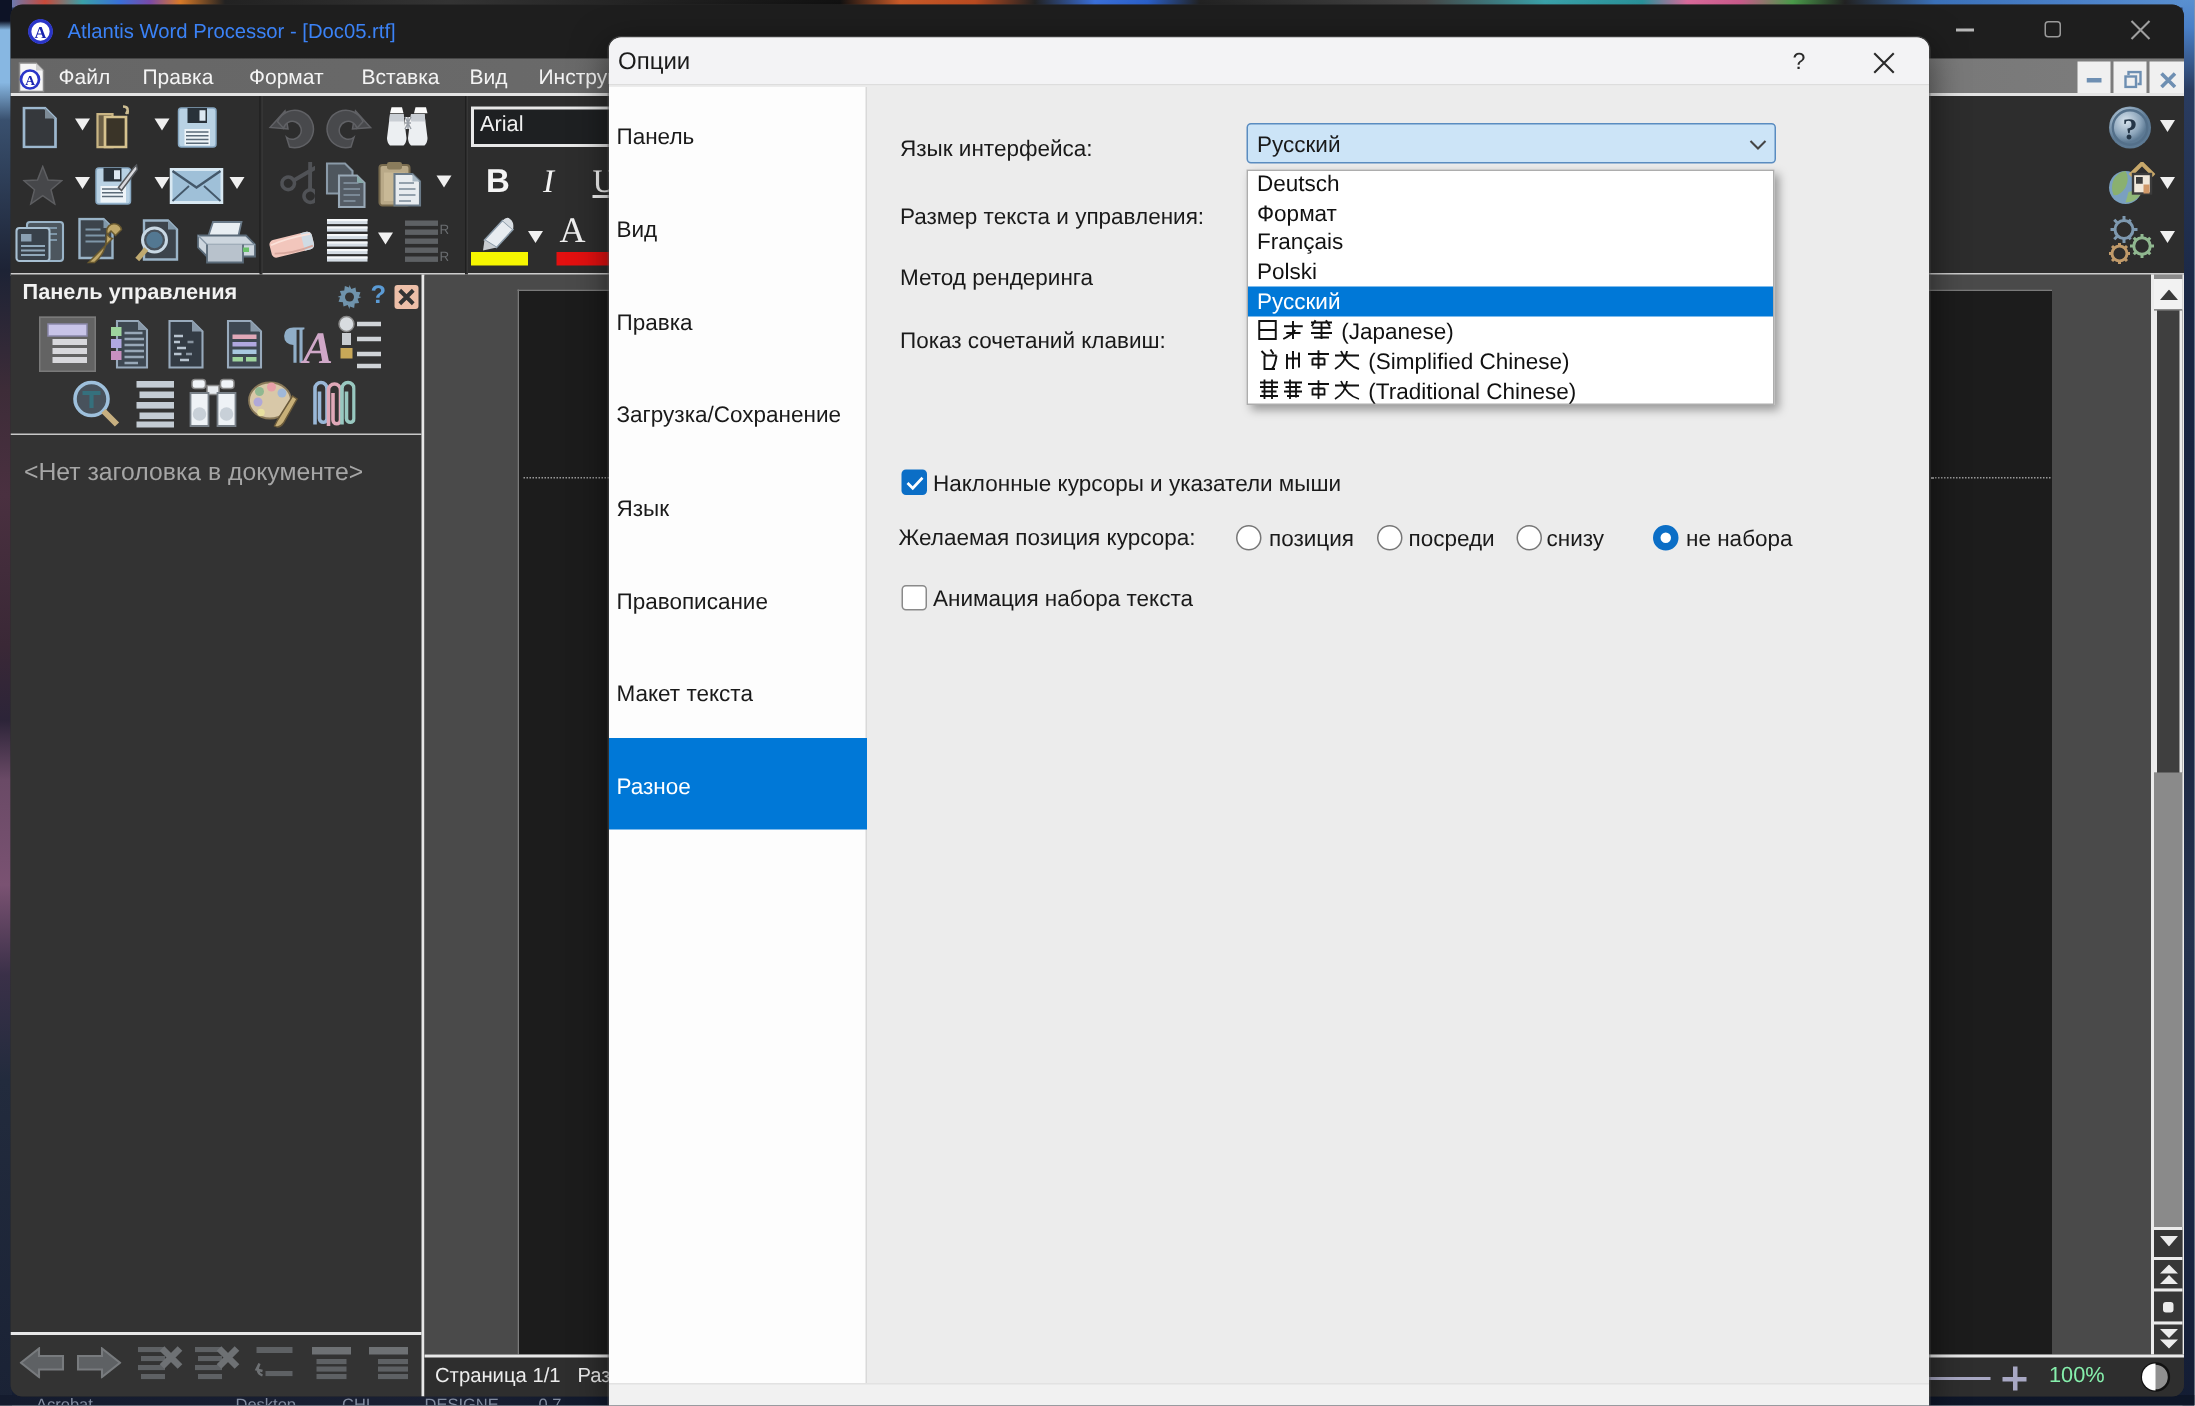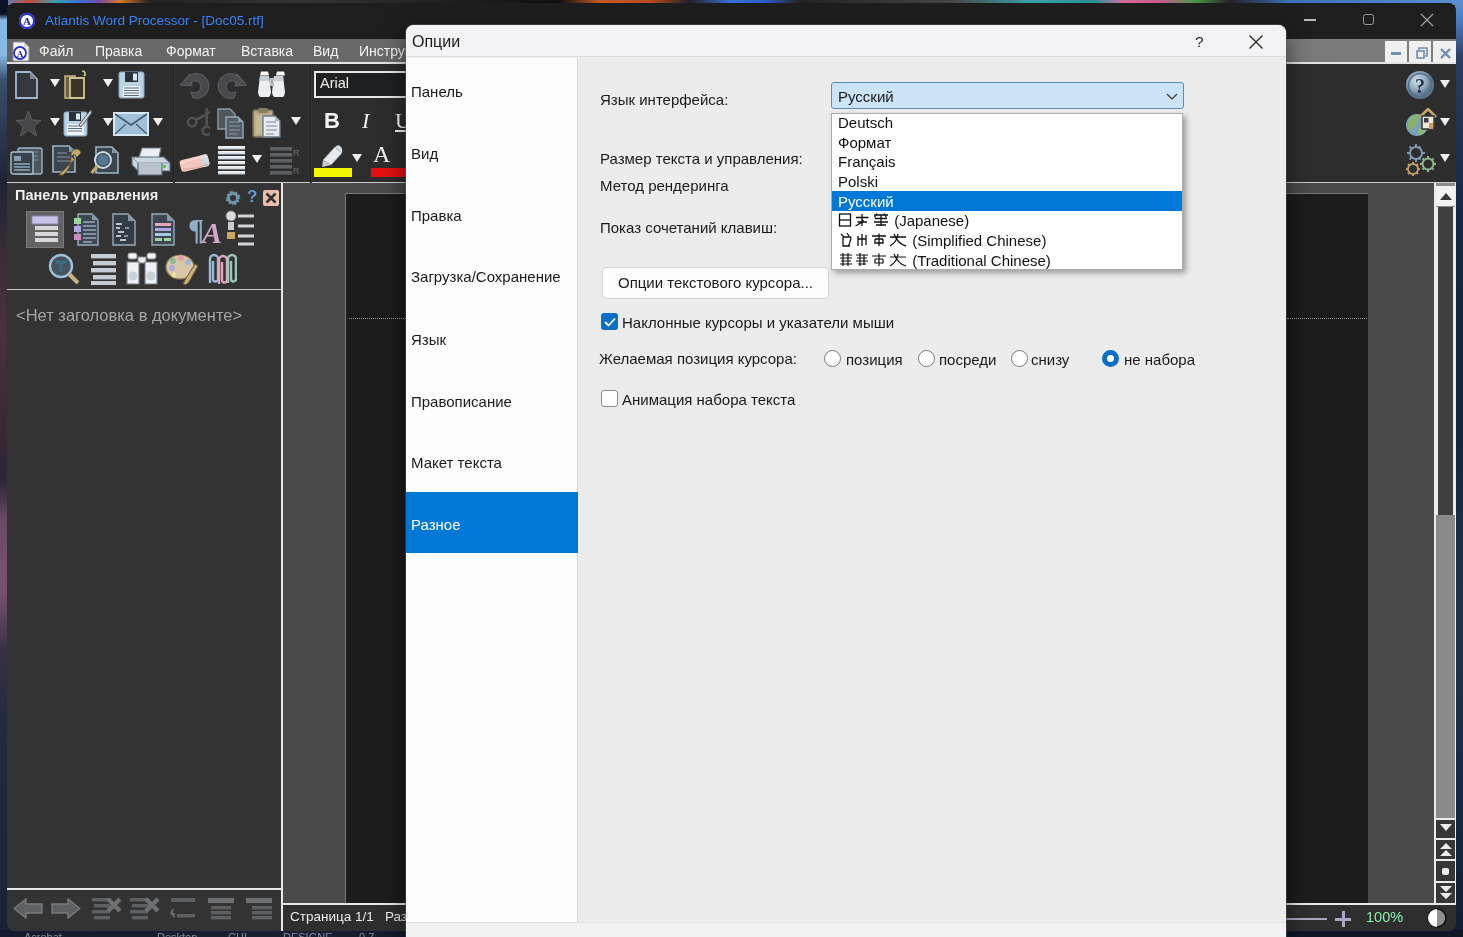--- a/index.html
+++ b/index.html
@@ -531,21 +531,21 @@
   <div class="sitem" style="top:182px">Правка</div>
   <div class="sitem" style="top:243px">Загрузка/Сохранение</div>
   <div class="sitem" style="top:306px">Язык</div>
   <div class="sitem" style="top:368px">Правописание</div>
   <div class="sitem" style="top:429px">Макет текста</div>
   <div class="abs" style="left:0;top:467px;width:172px;height:61px;background:#0078d7"></div>
   <div class="sitem" style="top:491px;color:#ffffff">Разное</div>
   <div id="dlgfoot" class="abs"></div>
 
   <div class="lbl" style="left:194px;top:66px">Язык интерфейса:</div>
-  <div class="lbl" style="left:194px;top:125px">Размер текста и управления:</div>
+  <div class="lbl" style="left:194px;top:111px">Размер текста и управления:</div>
   <div class="lbl" style="left:194px;top:152px">Метод рендеринга</div>
   <div class="lbl" style="left:194px;top:194px">Показ сочетаний клавиш:</div>
 
   <div id="combo" class="abs"></div>
   <div class="lbl" style="left:432px;top:63px">Русский</div>
   <svg class="abs" style="left:760px;top:68px" width="12" height="7" viewBox="0 0 12 7">
       <path d="M1 1 L6 6 L11 1" fill="none" stroke="#454545" stroke-width="1.4"></path>
     </svg>
 
   <div id="dropdown" class="abs"></div>
@@ -573,21 +573,20 @@
       </svg> (Simplified Chinese)</div>
   <div class="ditem" style="top:227px"><svg width="70" height="16" viewBox="0 0 70 16" style="vertical-align:-2px">
         <g fill="none" stroke="#111" stroke-width="1.2">
           <path d="M2 3 h12 M2 6 h12 M3 9 h10 M2 12 h12 M5 1 v13 M10 1 v13"></path>
           <path d="M18 3 h12 M19 6 h10 M18 9 h12 M20 12 h8 M22 1 v13 M26 3 v10"></path>
           <path d="M34 4 h14 M41 1.5 v12.5 M37 7 h8 M37 7 v4 h8 v-4"></path>
           <path d="M52 5 h16 M60 2 q-1 8 -8 12 M56 2 q4 10 12 12"></path>
         </g>
       </svg> (Traditional Chinese)</div>
 
-  <div id="curbtn" class="abs">Опции текстового курсора...</div>
 
   <div class="cb abs" style="left:195px;top:288px;background:#0b6ec6"></div>
   <svg class="abs" style="left:198px;top:292px" width="12" height="10" viewBox="0 0 12 10">
       <path d="M1 5 L4.5 8.5 L11 1.5" fill="none" stroke="#fff" stroke-width="1.8"></path>
     </svg>
   <div class="lbl" style="left:216px;top:289px">Наклонные курсоры и указатели мыши</div>
 
   <div class="lbl" style="left:193px;top:325px">Желаемая позиция курсора:</div>
   <div class="rad abs" style="left:418px;top:325px;border:1.5px solid #777;background:#fff"></div>
   <div class="lbl" style="left:440px;top:326px">позиция</div>

